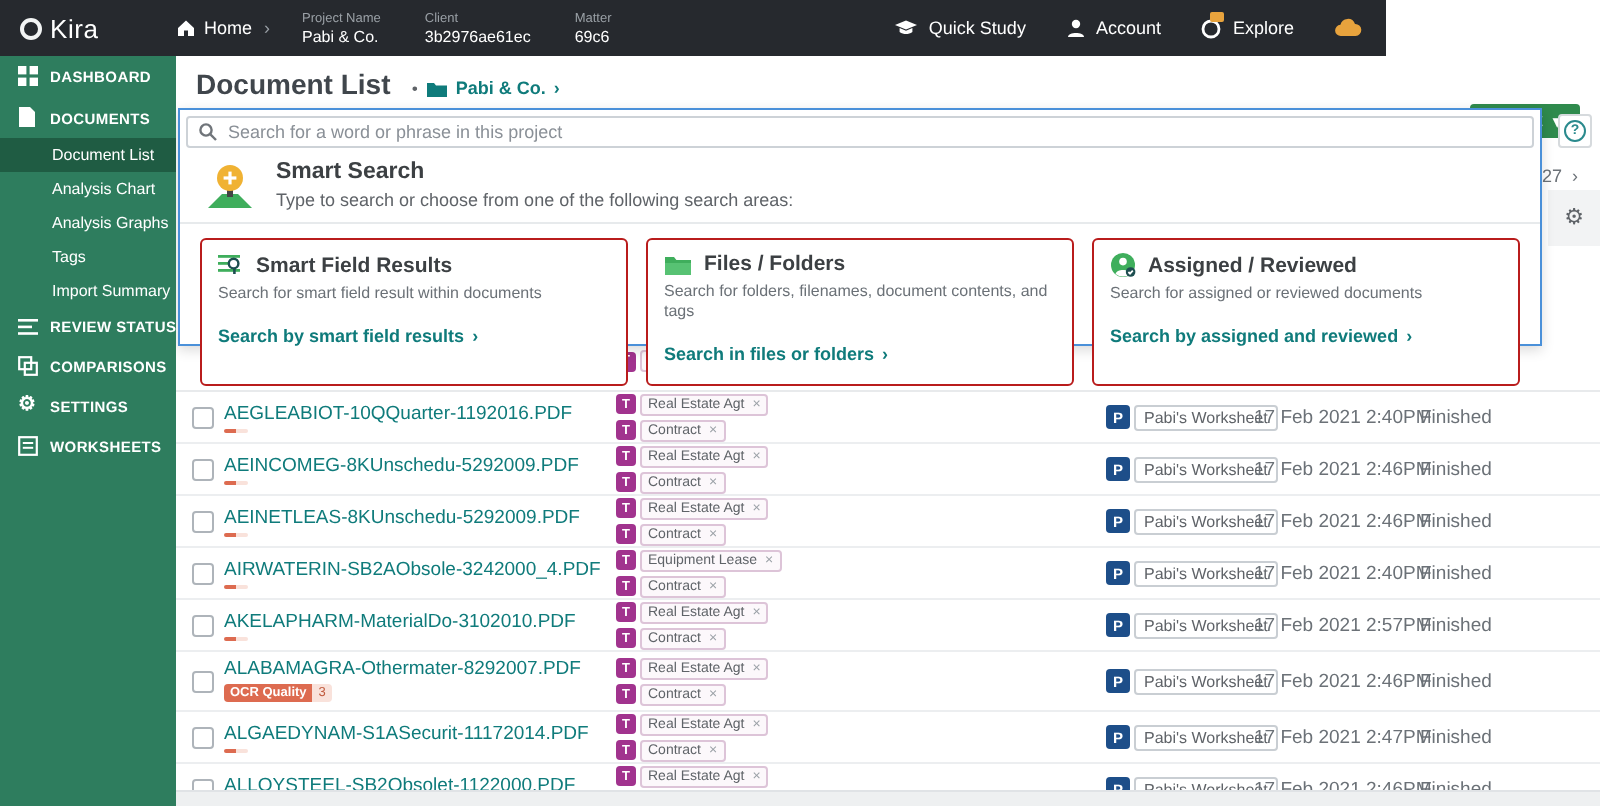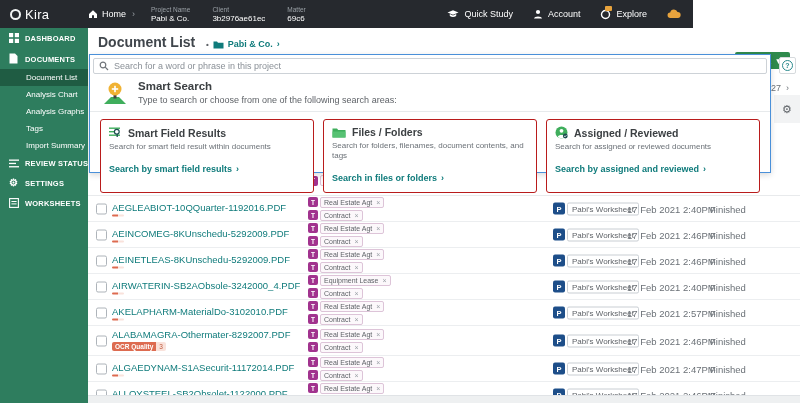--- a/index.html
+++ b/index.html
@@ -183,20 +183,29 @@
       <span class="side-icon">
         <svg width="10" height="9" viewBox="0 0 10 9">
             <rect x="0" y="0.5" width="10" height="1.3" fill="#fff"></rect>
             <rect x="0" y="3.8" width="7" height="1.3" fill="#fff"></rect>
             <rect x="0" y="7.1" width="10" height="1.3" fill="#fff"></rect>
           </svg>
       </span>
       <span>REVIEW STATUS</span>
     </div>
     <div class="side-item">
+      <span class="side-icon">
+        <svg width="10" height="10" viewBox="0 0 10 10">
+            <rect x="0.6" y="0.6" width="6" height="6" fill="none" stroke="#fff" stroke-width="1.1"></rect>
+            <rect x="3.4" y="3.4" width="6" height="6" fill="none" stroke="#fff" stroke-width="1.1"></rect>
+          </svg>
+      </span>
+      <span>COMPARISONS</span>
+    </div>
+    <div class="side-item">
       <span class="side-icon" style="color:#fff;font-size:10px;line-height:1;">⚙</span>
       <span>SETTINGS</span>
     </div>
     <div class="side-item">
       <span class="side-icon">
         <svg width="10" height="10" viewBox="0 0 10 10">
             <rect x="0.6" y="0.6" width="8.8" height="8.8" fill="none" stroke="#fff" stroke-width="1.1"></rect>
             <rect x="2.4" y="3" width="5.2" height="1" fill="#fff"></rect>
             <rect x="2.4" y="5.4" width="5.2" height="1" fill="#fff"></rect>
           </svg>

